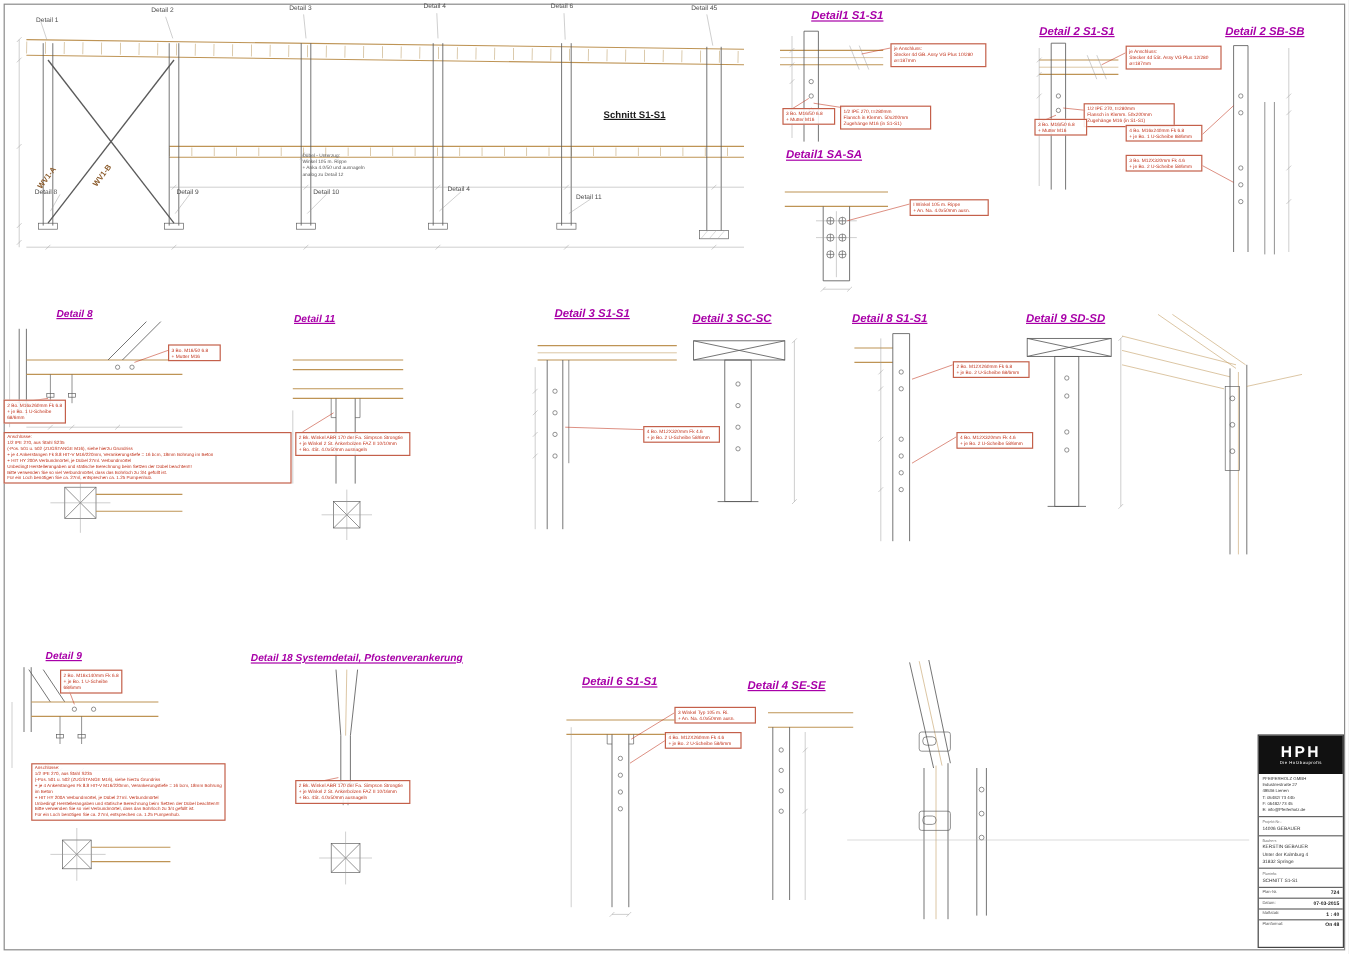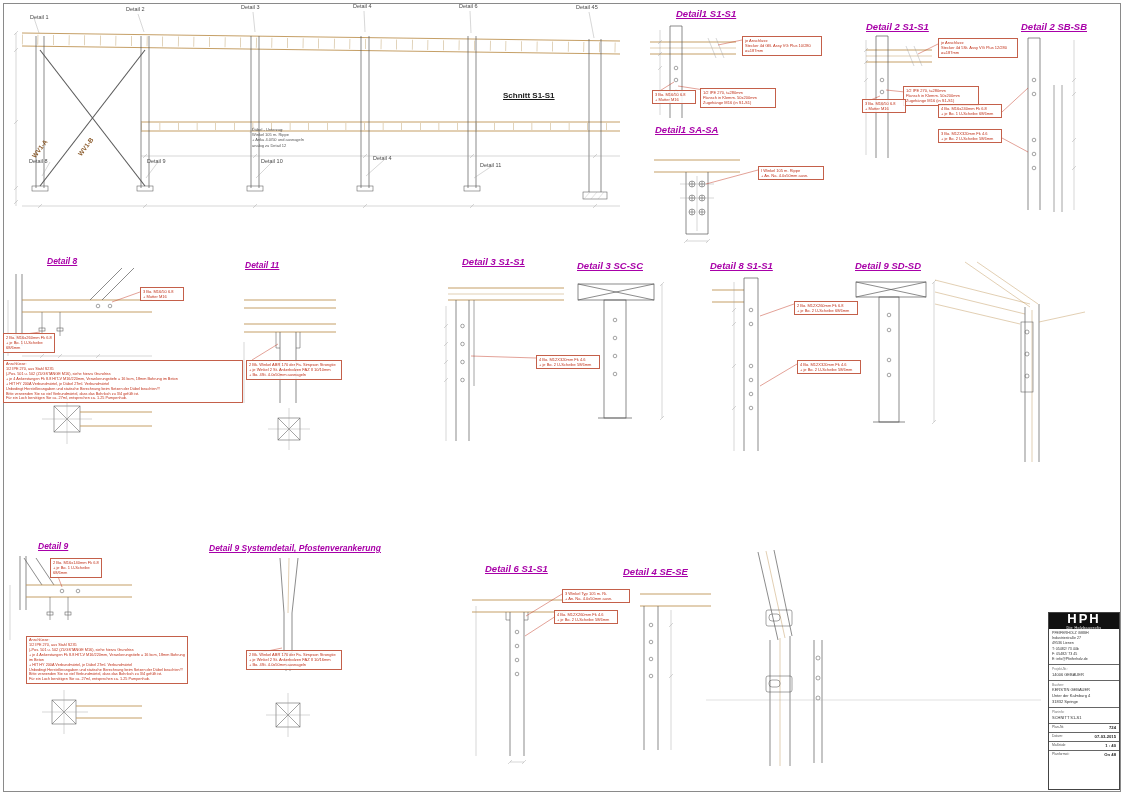--- a/index.html
+++ b/index.html
@@ -23,21 +23,21 @@
   .brace-lbl { position:absolute; font-size:6.5px; font-weight:bold; color:#8a5a2a;
                transform:rotate(-53deg); transform-origin:left bottom; white-space:nowrap; }
   .note { position:absolute; font-size:4px; line-height:1.3; color:#555; white-space:pre-line; }
   .ann { position:absolute; border:0.5px solid #c4604a; color:var(--annotation,#c03018);
          font-size:4px; line-height:1.3; padding:1px 2px; white-space:pre-line;
          background:rgba(255,255,255,0.88); }
   .ann.blk { font-size:3.8px; }
   
   .tb { position:absolute; left:1048px; top:612px; width:72px; height:178px; border:1px solid #444;
         background:#fff; font-size:3.6px; color:#333; }
-  .tb-logo { background:#111; color:#fff; height:16px; display:flex; flex-direction:column;
+  .tb-logo { background:#111; color:#fff; height:32px; display:flex; flex-direction:column;
              align-items:center; justify-content:center; }
   .tb-logo .big { font-size:13px; font-weight:bold; letter-spacing:2px; line-height:1; }
   .tb-logo .sub { font-size:3.6px; letter-spacing:0.4px; margin-top:1px; }
   .tb-addr { padding:2px 3px; line-height:1.45; border-bottom:0.5px solid #666; }
   .tb-field { padding:2px 3px; border-bottom:0.5px solid #666; line-height:1.4; }
   .tb-field .flabel { color:#777; font-size:3.2px; display:block; }
   .tb-field .fval { font-size:4px; }
   .tb-row { display:flex; justify-content:space-between; padding:1.5px 3px; border-bottom:0.5px solid #666; }
   .tb-row:last-child { border-bottom:none; }
   .tb-row .rl { font-size:3.4px; color:#555; }
@@ -457,21 +457,21 @@
 + je Bo. 1 U-Scheibe 68/6mm</div>
   <div class="ann blk" style="left:26px;top:636px;width:162px">Anschlüsse:
 1/2 IPE 270, aus Stahl S235
 (-Pos. 501 u. 502 (ZUGSTANGE M16), siehe hierzu Grundriss
 + je 4 Ankerstangen Fk 8.8 HIT-V M16/220mm, Verankerungstiefe = 16 bcm, 18mm Bohrung im Beton
 + HIT HY 200A Verbundmörtel, je Dübel 27ml. Verbundmörtel
 Unbedingt Herstellerangaben und statische Berechnung beim Setzen der Dübel beachten!!!
 Bitte verwenden Sie so viel Verbundmörtel, dass das Bohrloch zu 3/4 gefüllt ist.
 Für ein Loch benötigen Sie ca. 27ml, entsprechen ca. 1.25 Pumpenhub.</div>
 
-  <div class="hdr sm" style="left:209px;top:543px">Detail 9 Systemdetail, Pfostenverankerung</div>
+  <div class="hdr sm" style="left:209px;top:543px">Detail 18 Systemdetail, Pfostenverankerung</div>
   <svg class="dwg" style="left:228px;top:553px" width="125" height="210" viewBox="0 0 125 210">
     <line class="m" x1="52" y1="5" x2="56" y2="60"></line>
       <line class="m" x1="70" y1="5" x2="64" y2="60"></line>
     <line class="tl" x1="61" y1="5" x2="60" y2="60"></line>
     <line class="m" x1="56" y1="60" x2="56" y2="100"></line>
       <line class="m" x1="64" y1="60" x2="64" y2="100"></line>
     <line class="b" x1="50" y1="100" x2="70" y2="100"></line>
     <line class="b" x1="58" y1="100" x2="58" y2="118"></line>
       <line class="b" x1="62" y1="100" x2="62" y2="118"></line>
     <line class="hx" x1="38" y1="100" x2="44" y2="106"></line>

